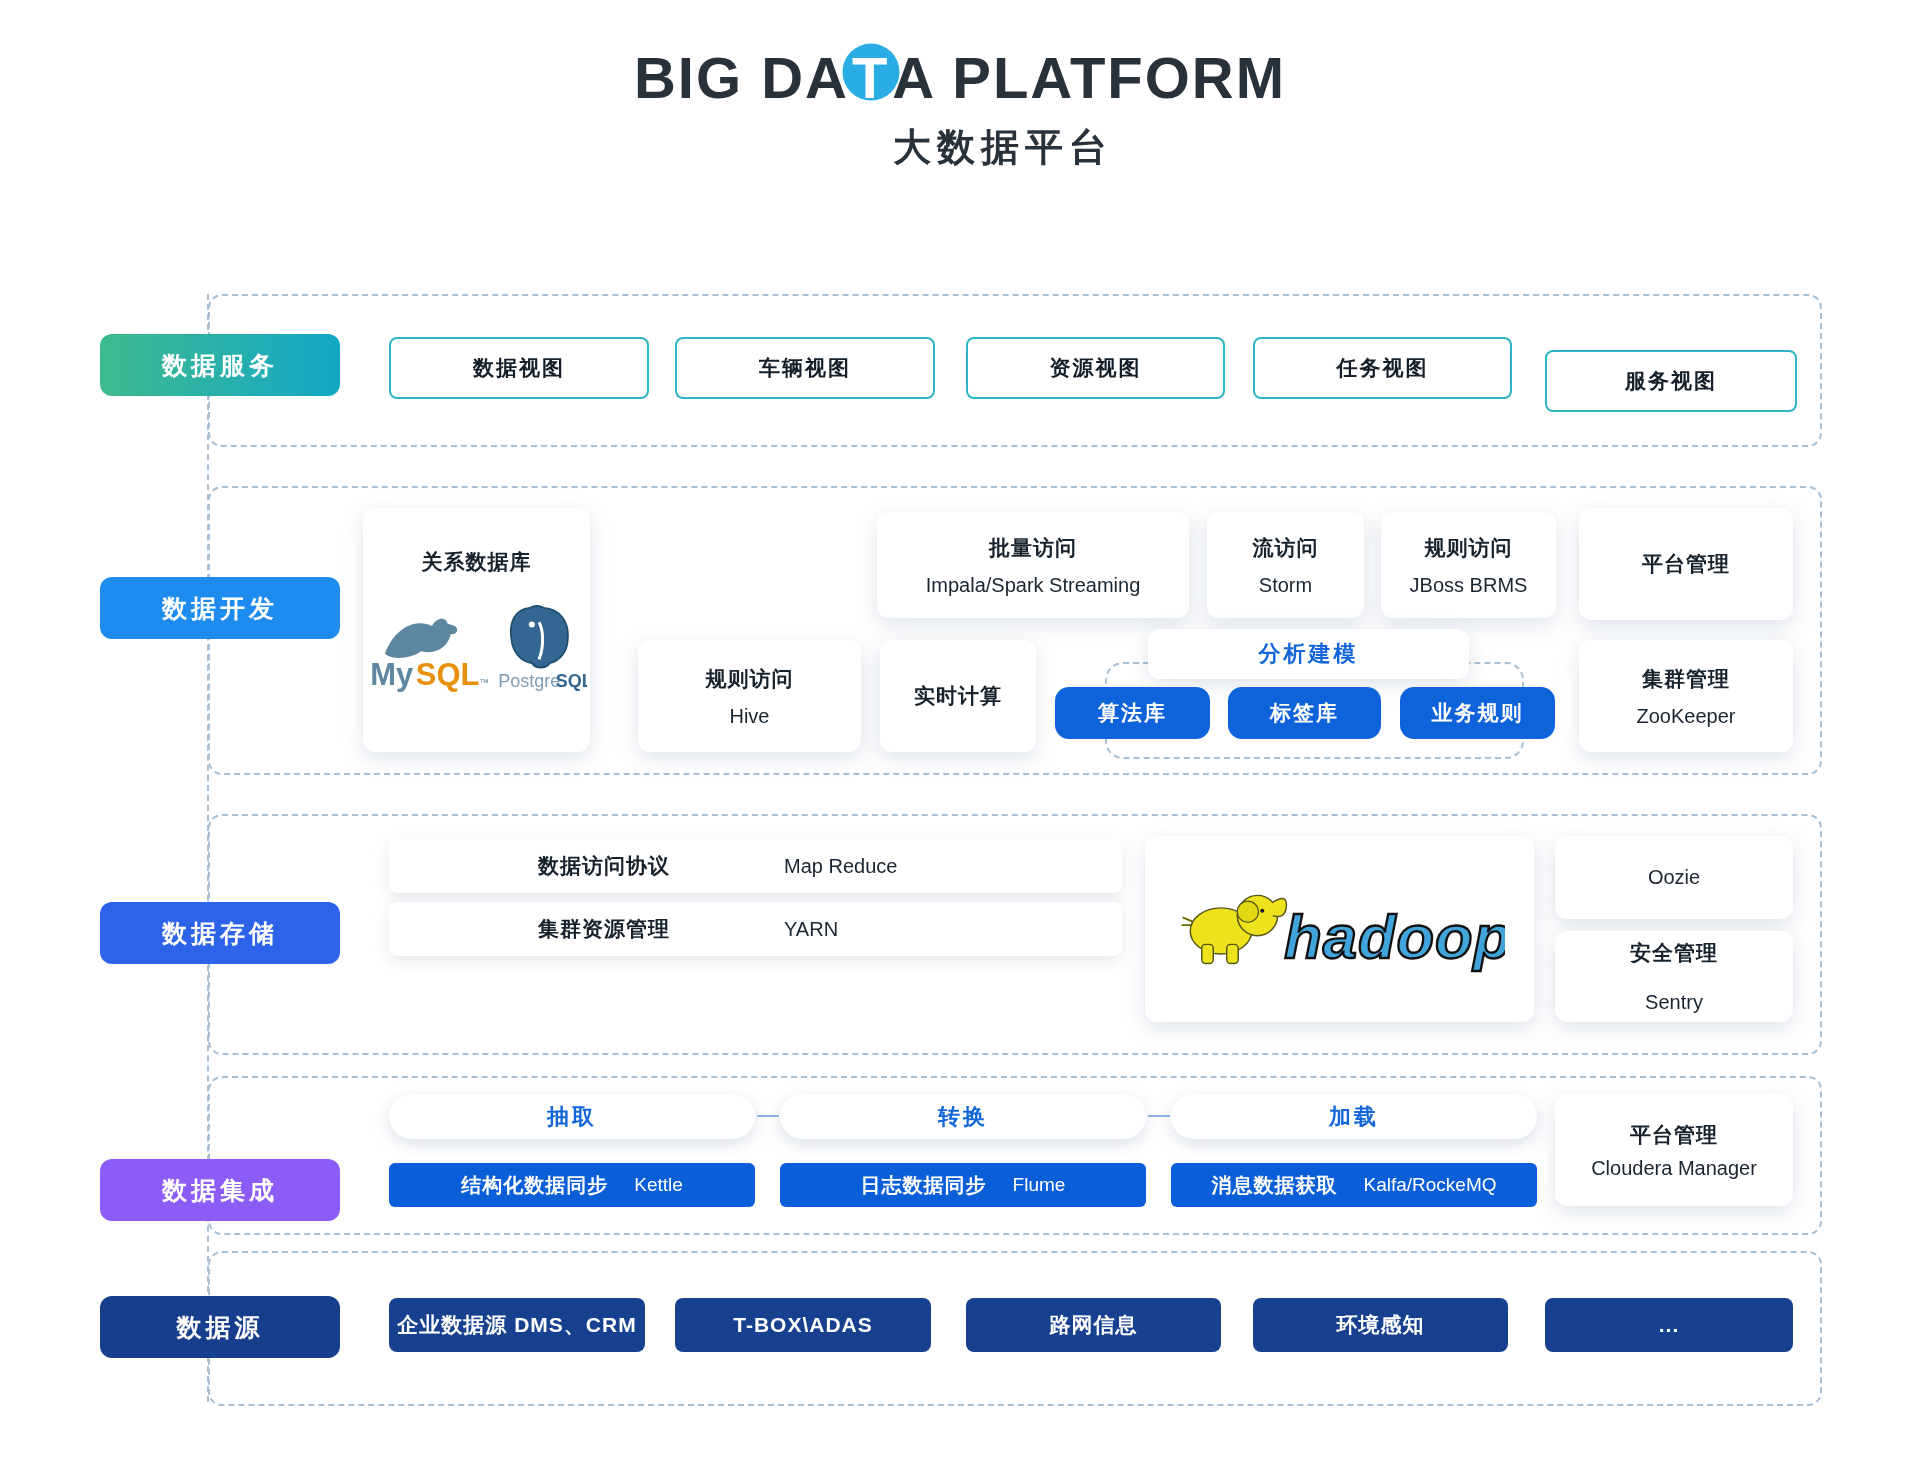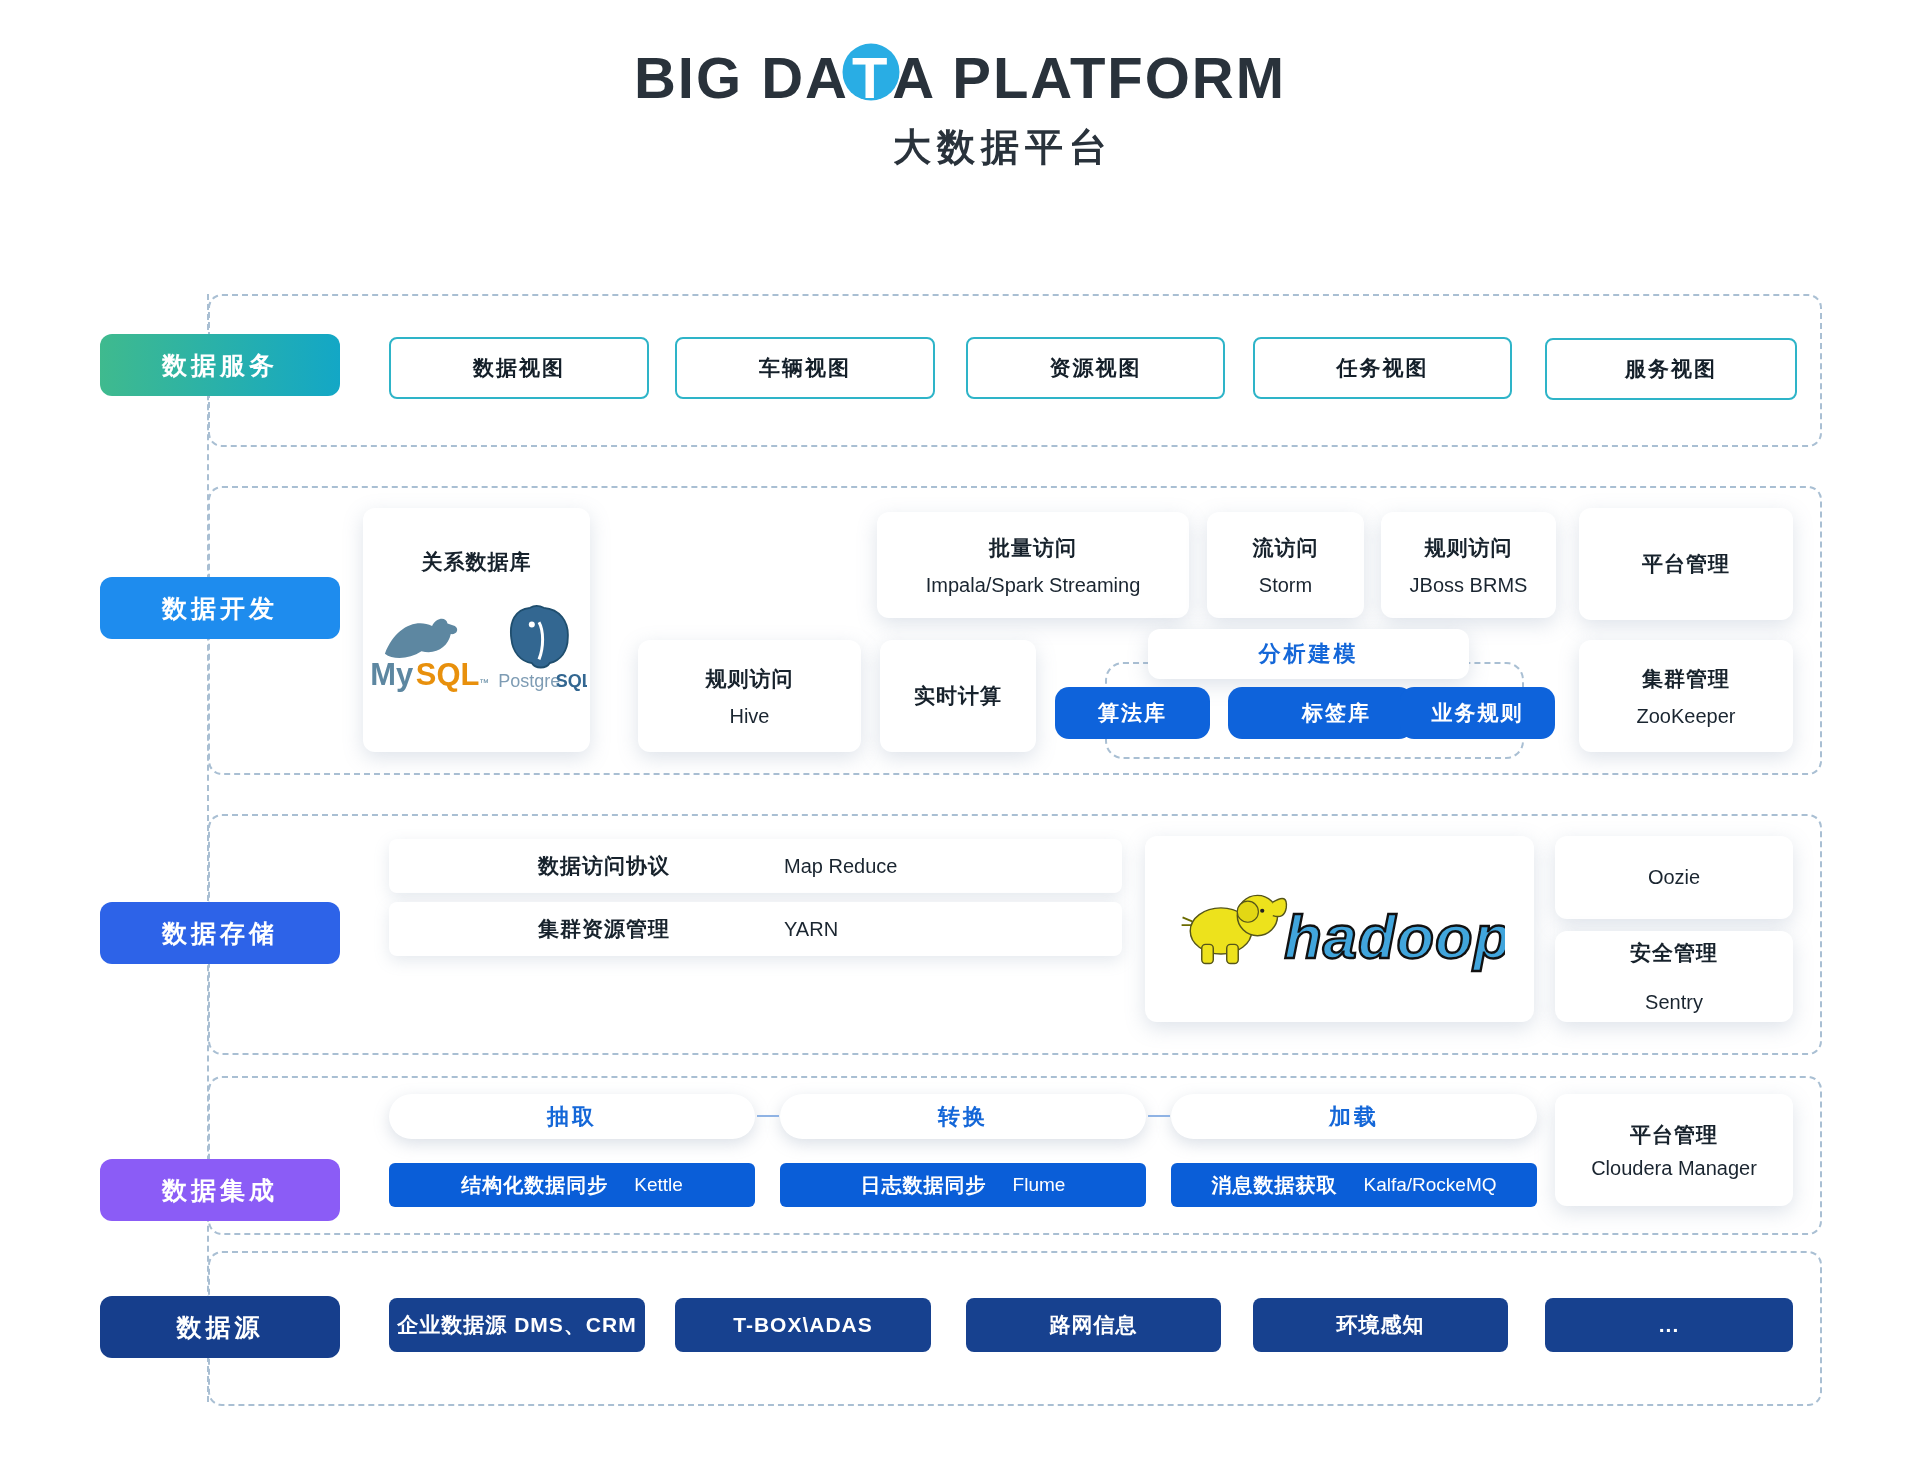--- a/index.html
+++ b/index.html
@@ -78,21 +78,21 @@
   <div class="subtitle">大数据平台</div>
 
   <div class="spine"></div>
 
   <div class="zone" style="top:294px;height:149px;"></div>
   <div class="rail" style="top:334px;background:linear-gradient(90deg,#3FBA8E,#13A7C6);">数据服务</div>
   <div class="tealbox" style="top:337px;left:389px;width:256px;">数据视图</div>
   <div class="tealbox" style="top:337px;left:675px;width:256px;">车辆视图</div>
   <div class="tealbox" style="top:337px;left:966px;width:255px;">资源视图</div>
   <div class="tealbox" style="top:337px;left:1253px;width:255px;">任务视图</div>
-  <div class="tealbox" style="top:338px;left:1545px;width:248px;">服务视图</div>
+  <div class="tealbox" style="top:350px;left:1545px;width:248px;">服务视图</div>
 
   <div class="zone" style="top:486px;height:285px;"></div>
   <div class="rail" style="top:577px;background:#1E8CEE;">数据开发</div>
 
   <div class="card" style="left:363px;top:508px;width:227px;height:244px;justify-content:flex-start;padding-top:40px;box-sizing:border-box;gap:28px;">
     <div class="zh">关系数据库</div>
     <div class="logo-row">
       <svg width="122" height="80" viewBox="0 0 150 96">
         <path d="M22,50 C34,18 60,6 80,16 C85,6 97,4 99,13 L108,16 C114,20 110,27 103,26 C100,42 84,52 67,47 C52,57 32,58 22,50 Z" fill="#5D87A1"></path>
         <text x="4" y="88" font-size="38" font-weight="bold" fill="#5D87A1">My</text>
@@ -131,21 +131,21 @@
   </div>
   <div class="card" style="left:880px;top:640px;width:156px;height:112px;">
     <div class="zh">实时计算</div>
   </div>
 
   <div class="modelzone" style="left:1105px;top:662px;width:415px;height:93px;"></div>
   <div class="modelcard" style="left:1148px;top:629px;width:321px;height:50px;">
     <span class="modeltitle">分析建模</span>
   </div>
   <div class="btn" style="left:1055px;top:687px;width:155px;">算法库</div>
-  <div class="btn" style="left:1228px;top:687px;width:153px;padding-left:32px;">标签库</div>
+  <div class="btn" style="left:1228px;top:687px;width:153px;">标签库</div>
   <div class="btn" style="left:1400px;top:687px;width:155px;">业务规则</div>
 
   <div class="card" style="left:1579px;top:640px;width:214px;height:112px;">
     <div class="zh">集群管理</div>
     <div class="en">ZooKeeper</div>
   </div>
 
   <div class="zone" style="top:814px;height:237px;"></div>
   <div class="rail" style="top:902px;background:#2D63E8;">数据存储</div>
 

